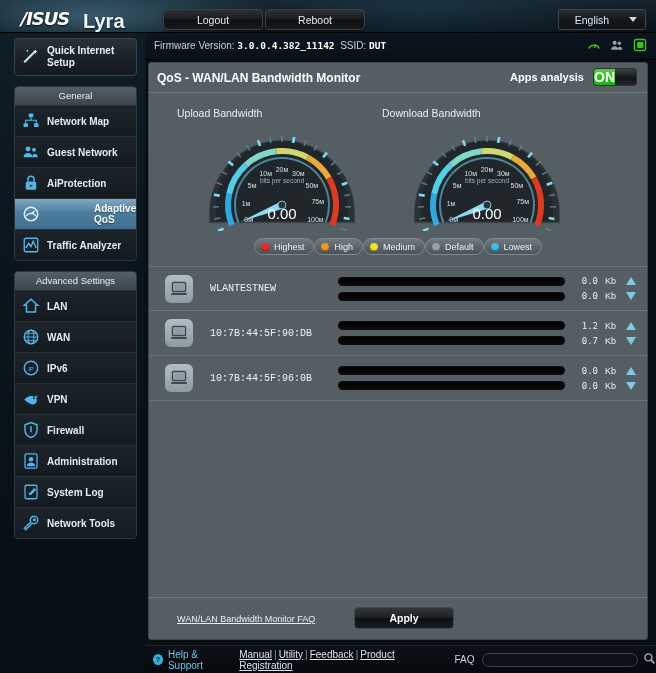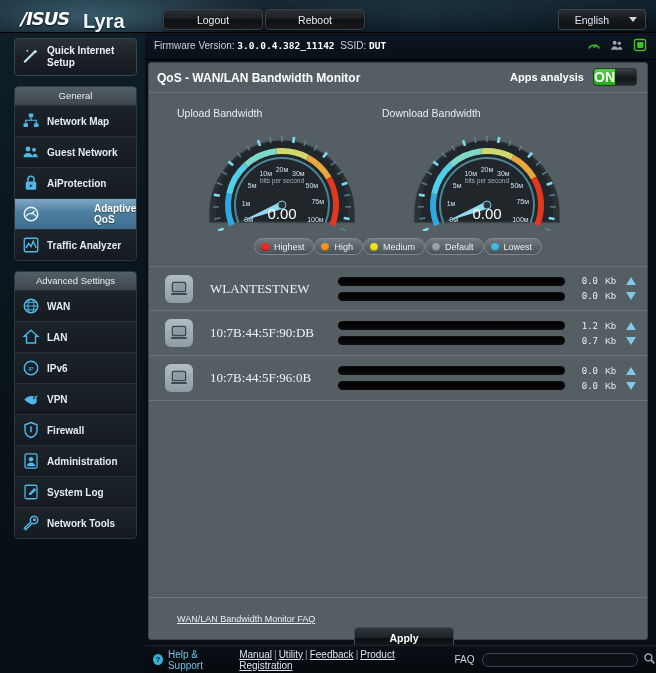--- a/index.html
+++ b/index.html
@@ -183,22 +183,22 @@
   }
   .devrow:first-child { border-top: 1px solid #6a747a; }
   .dev-icon {
     width: 28px; height: 28px; margin-left: 16px; border-radius: 6px;
     background: linear-gradient(180deg,#b2bec4 0%, #8e9ba2 100%);
     display:flex; align-items:center; justify-content:center;
     flex: none;
   }
   .dev-name {
     margin-left: 17px; width: 128px; flex: none;
-    color: #eef4f7; font-size: 13px;
-    font-family: Liberation Serif, serif;
+    color: #eef4f7; font-size: 10px;
+    font-family: Liberation Mono, monospace;
     white-space: nowrap; overflow: hidden;
   }
   .dev-bars { flex: 1; display:flex; flex-direction: column; gap: 5px; }
   .bar-line { display: flex; align-items: center; gap: 7px; }
   .bar {
     flex: 1; height: 9px; border-radius: 5px;
     background: linear-gradient(180deg,#000 0%, #060606 60%, #0d0d0d 100%);
     box-shadow: inset 0 1px 1px rgba(255,255,255,.06);
   }
   .bar-val {
@@ -224,21 +224,20 @@
     text-decoration: underline; cursor: pointer;
   }
   .apply-btn {
     position: absolute; left: 205px; top: 9px; width: 100px; height: 22px;
     border-radius: 4px;
     background: linear-gradient(180deg,#31373c 0%, #1b2024 48%, #0b0e10 52%, #191d21 100%);
     border: 1px solid #444c53;
     color: #fff; font-size: 10.5px; font-weight: bold;
     display:flex; align-items:center; justify-content:center;
     cursor: pointer;
-    margin-top: 20px;
   }
 
   
   .bottombar {
     position: absolute; left: 145px; bottom: 0; width: 511px; height: 28px;
     background: linear-gradient(180deg,#0b1117 0%, #06090d 100%);
     border-top: 1px solid #1b242b;
     display: flex; align-items: center;
   }
   .hs-badge {
@@ -373,34 +372,34 @@
               </svg>
             </span>
             <span class="sb-label">Traffic Analyzer</span>
           </div>
         </div>
         <div class="sb-group">
           <div class="sb-head">Advanced Settings</div>
           <div class="sb-item">
             <span class="sb-ico">
               <svg width="18" height="18" viewBox="0 0 24 24">
+                <path d="M12 3 L21 11 H18 V20 H6 V11 H3z" fill="none" stroke="#4fb8e8" stroke-width="1.9"></path>
+              </svg>
+            </span>
+            <span class="sb-label">LAN</span>
+          </div>
+          <div class="sb-item">
+            <span class="sb-ico">
+              <svg width="18" height="18" viewBox="0 0 24 24">
                 <circle cx="12" cy="12" r="9" fill="none" stroke="#4fb8e8" stroke-width="1.9"></circle>
                 <ellipse cx="12" cy="12" rx="4" ry="9" fill="none" stroke="#4fb8e8" stroke-width="1.5"></ellipse>
                 <path d="M3 12h18M5 7h14M5 17h14" stroke="#4fb8e8" stroke-width="1.3"></path>
               </svg>
             </span>
             <span class="sb-label">WAN</span>
-          </div>
-          <div class="sb-item">
-            <span class="sb-ico">
-              <svg width="18" height="18" viewBox="0 0 24 24">
-                <path d="M12 3 L21 11 H18 V20 H6 V11 H3z" fill="none" stroke="#4fb8e8" stroke-width="1.9"></path>
-              </svg>
-            </span>
-            <span class="sb-label">LAN</span>
           </div>
           <div class="sb-item">
             <span class="sb-ico">
               <svg width="18" height="18" viewBox="0 0 24 24">
                 <circle cx="12" cy="12" r="9" fill="none" stroke="#4fb8e8" stroke-width="1.9"></circle>
                 <text x="12" y="15.5" font-size="8" fill="#4fb8e8" text-anchor="middle" font-family="sans-serif">IP</text>
               </svg>
             </span>
             <span class="sb-label">IPv6</span>
           </div>

